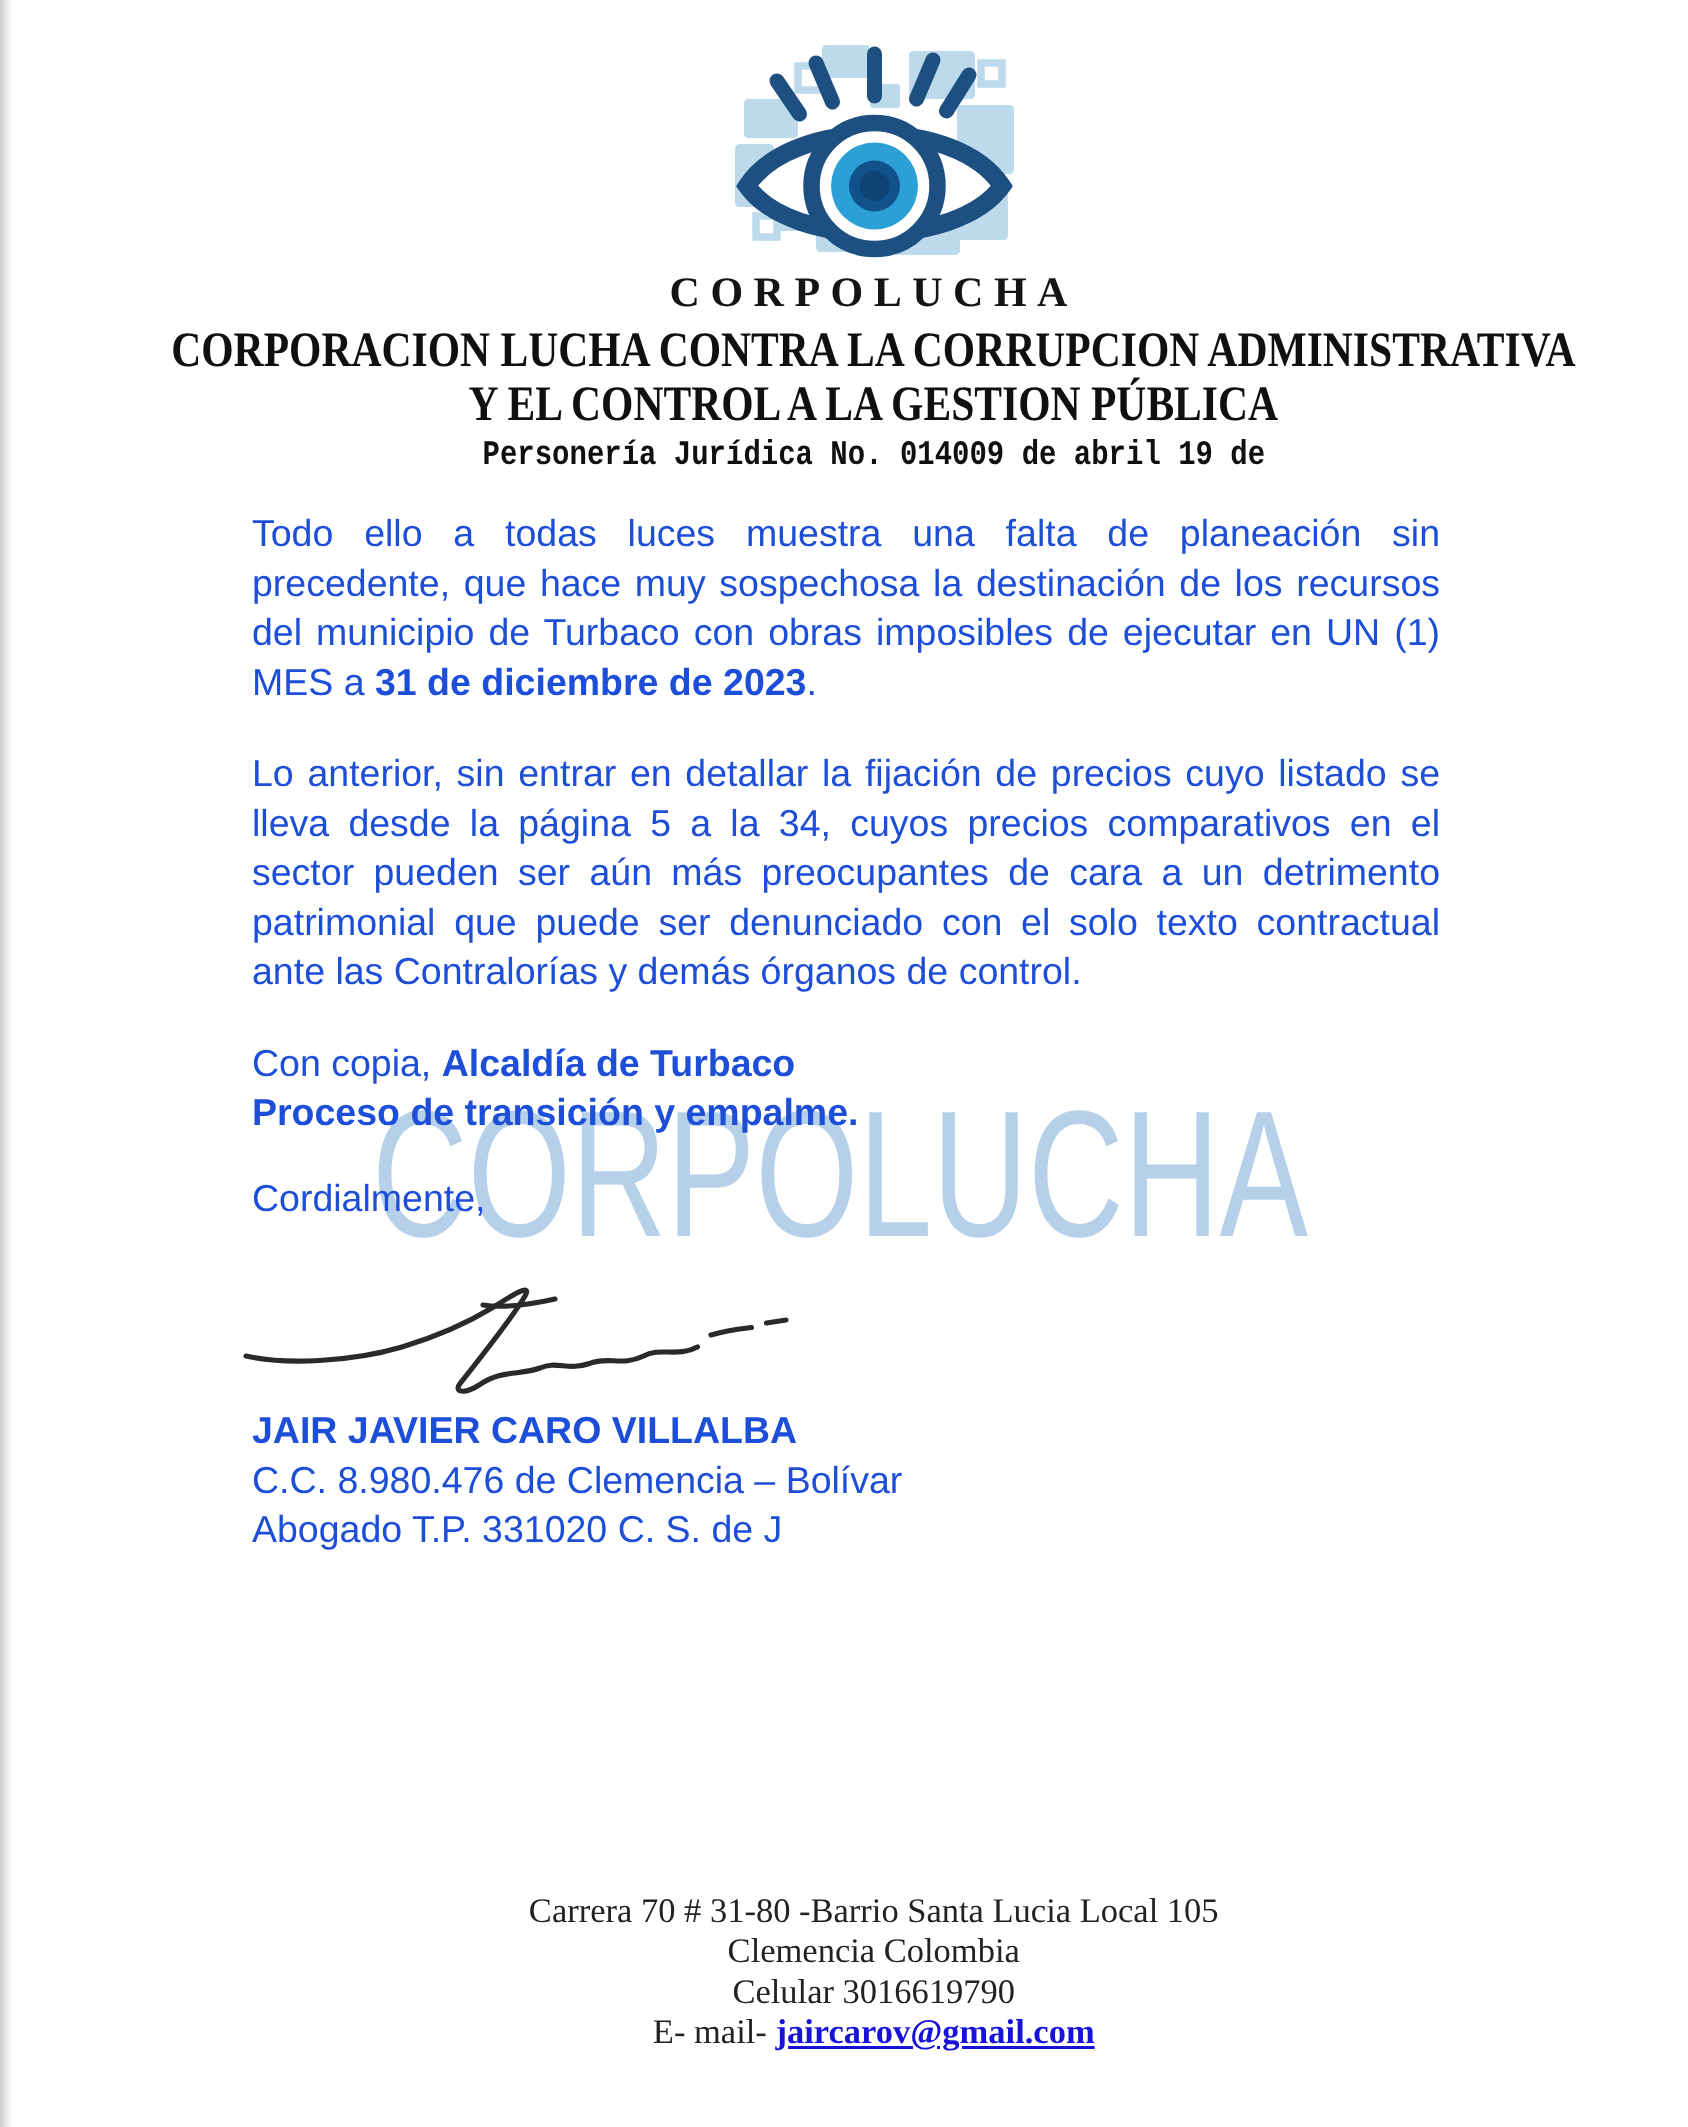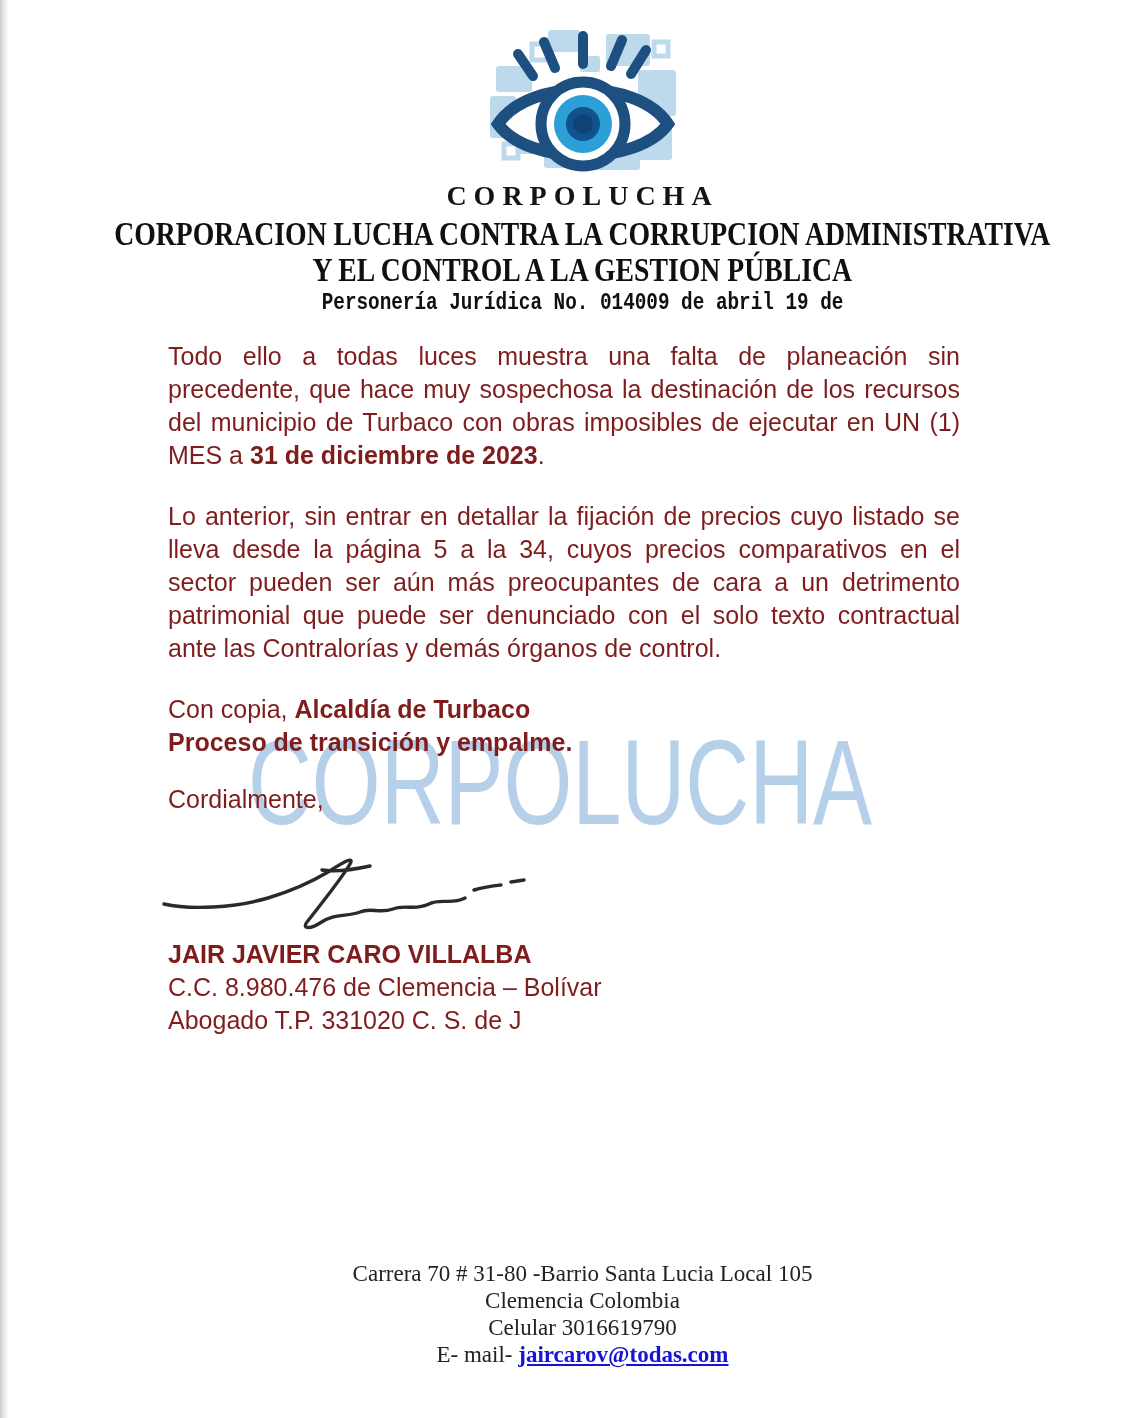--- a/index.html
+++ b/index.html
@@ -33,21 +33,21 @@
   .hdr-line > span{display:inline-block;transform:scaleX(.84);transform-origin:center;}
   .hdr1{top:216px;font-size:33px;}
   .hdr2{top:252px;font-size:33px;}
   .hdr3{top:290px;font-size:23px;font-family:Liberation Mono, monospace;}
 
   
   .watermark{position:absolute;left:248px;top:732px;z-index:0;pointer-events:none;}
 
   
   .bodycol{position:absolute;left:168px;top:340px;width:792px;z-index:1;
-    font-size:25px;line-height:33px;color:#7f1d1d;}
+    font-size:25px;line-height:33px;color:#1d4ed8;}
   .bodycol p{margin:0 0 28px 0;text-align:justify;}
   .bodycol p.last{text-align:left;}
   b,.bold{font-weight:bold;}
   .concopia{margin-top:15px;}
   .concopia-line2{}
   .closing{margin-top:24px;}
   .sig-svg{display:block;margin:14px 0 0 -12px;}
   .signer{margin-top:8px;}
   .signer .name{font-weight:bold;}
 
@@ -132,16 +132,16 @@
       <div class="name">JAIR JAVIER CARO VILLALBA</div>
       <div>C.C. 8.980.476 de Clemencia – Bolívar</div>
       <div>Abogado T.P. 331020 C. S. de J</div>
     </div>
   </div>
 
   <div class="footer">
     <div>Carrera 70 # 31-80 -Barrio Santa Lucia Local 105</div>
     <div>Clemencia Colombia</div>
     <div>Celular 3016619790</div>
-    <div><span>E- mail- </span><a href="#">jaircarov@todas.com</a></div>
+    <div><span>E- mail- </span><a href="#">jaircarov@gmail.com</a></div>
   </div>
 
 </div>
 
 </body></html>

